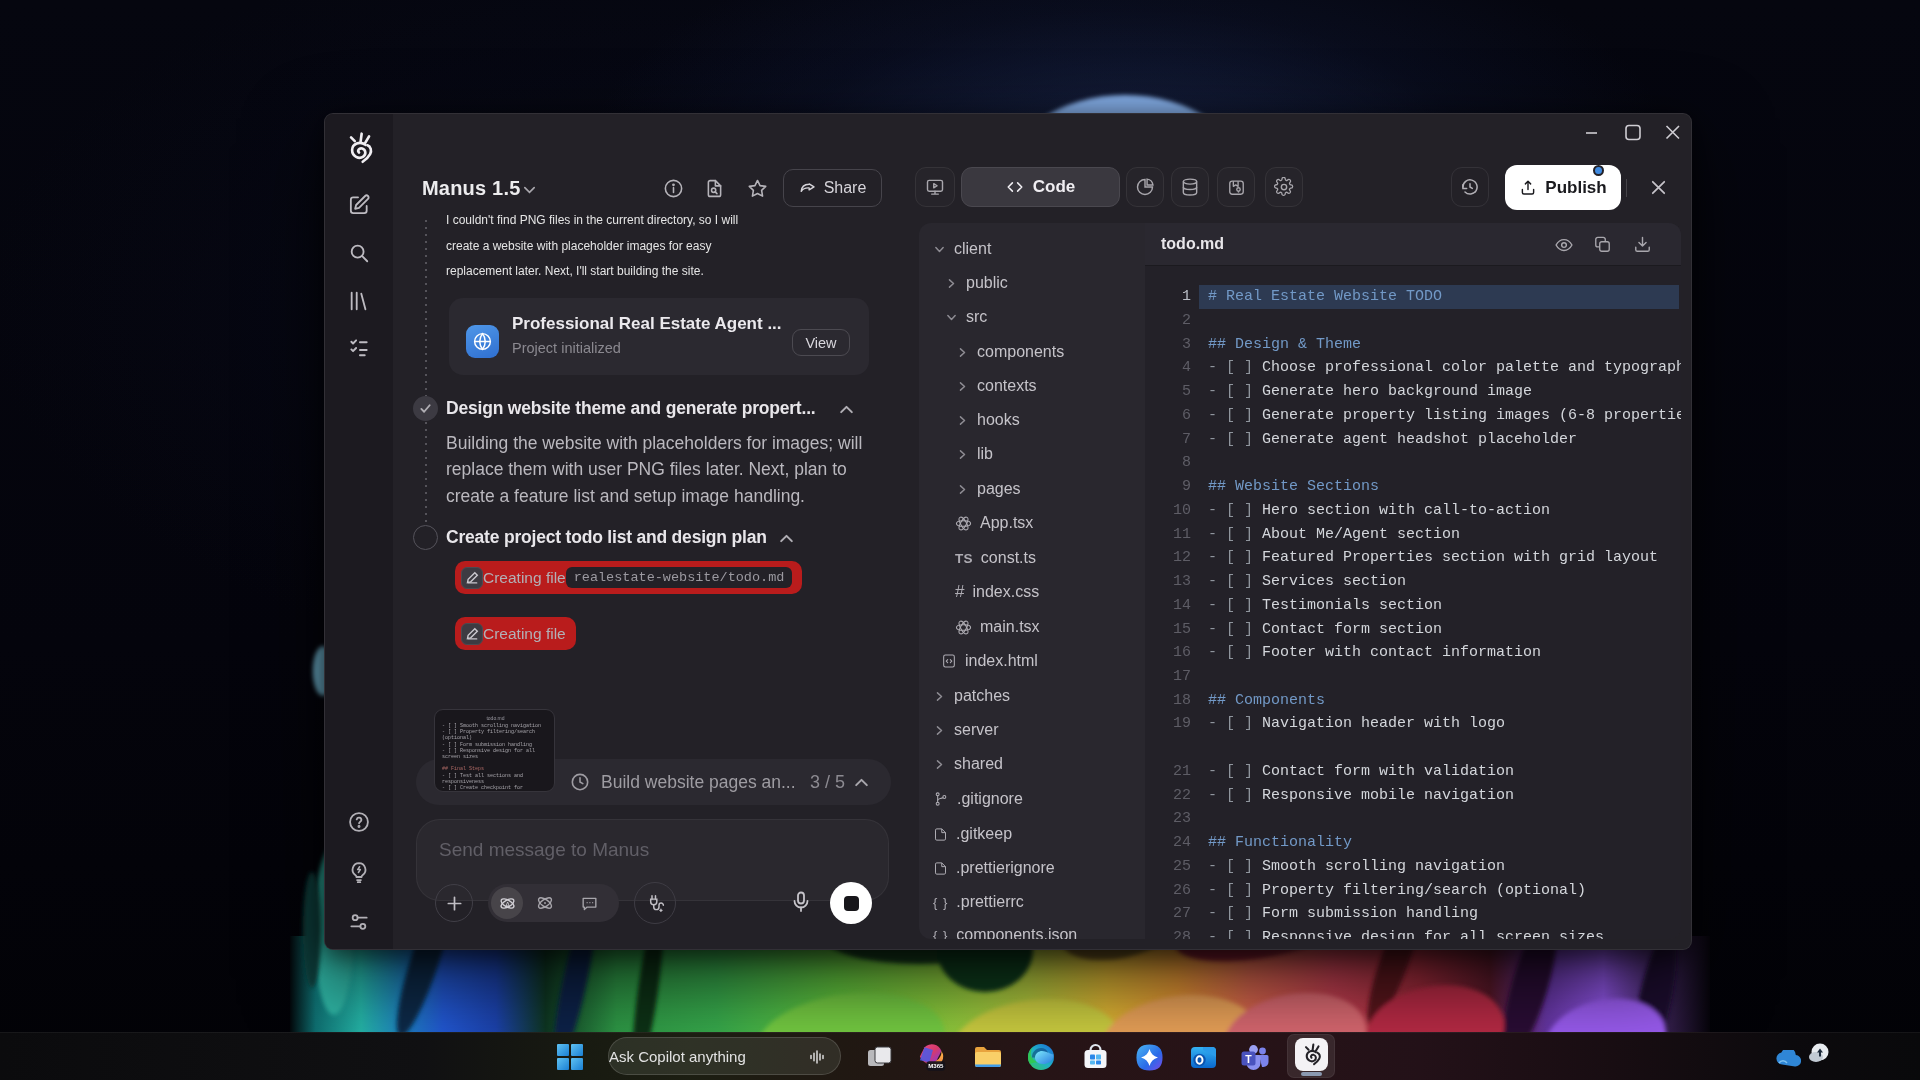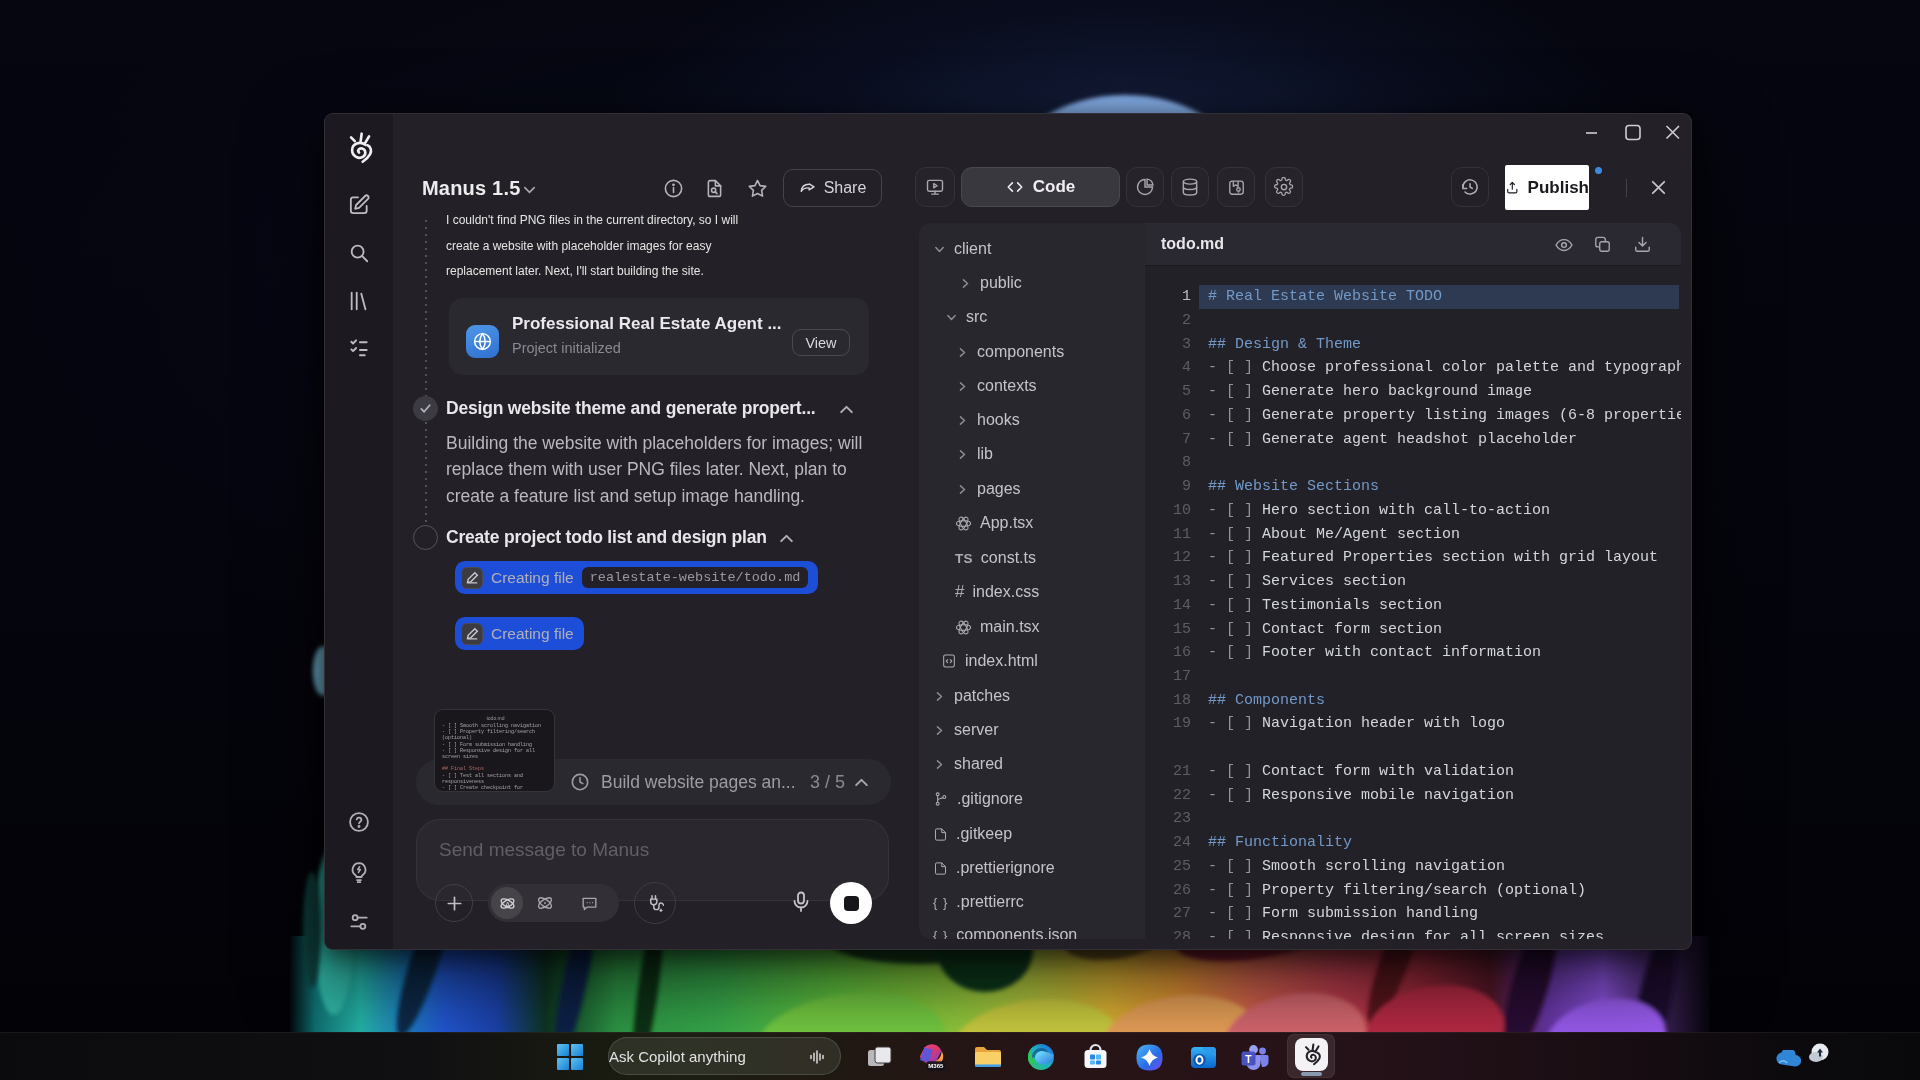--- a/index.html
+++ b/index.html
@@ -35,36 +35,36 @@
   .dots { position:absolute; left:100px; width:2px;
      background-image:repeating-linear-gradient(180deg, #55535a 0 2px, transparent 2px 7px); }
   #msg1 { position:absolute; left:121px; top:94px; font-size:12px; line-height:25.7px; color:#e5e5e5; }
   #sitecard { position:absolute; left:124px; top:184px; width:420px; height:77px; background:#2b2930; border-radius:14px; }
   #globe { position:absolute; left:17px; top:27px; width:33px; height:33px; border-radius:9px;
      background:linear-gradient(160deg,#4f97e8,#2f6fd0); display:flex; align-items:center; justify-content:center; }
   .step-title { position:absolute; font-size:17.5px; letter-spacing:-0.2px; font-weight:700; color:#e8e6ea; }
   .chev { position:absolute; color:#a8a6ac; }
   .stepcircle { position:absolute; left:88px; width:25px; height:25px; border-radius:50%; }
   .para { position:absolute; left:121px; font-size:17.5px; line-height:26.4px; color:#bab8be; }
-  .pill { position:absolute; left:130px; height:33px; background:#1d4ed8; border-radius:10px; display:flex; align-items:center; padding:0 10px 0 6px; gap:8px;}
+  .pill { position:absolute; left:130px; height:33px; background:#b91c1c; border-radius:10px; display:flex; align-items:center; padding:0 10px 0 6px; }
   .pill .fic { width:22px; height:22px; border-radius:6px; background:#3d3b42; border:1px solid #4c4a51; display:flex; align-items:center; justify-content:center; color:#cac8ce;}
   .pill .plab { font-size:15.5px; color:#b2b0b6; }
   .pill .mono { font-family:"Liberation Mono", monospace; font-size:13.5px; color:#9b99a0; background:#232127; border-radius:6px; padding:3px 8px;}
 
   #preview { position:absolute; left:109px; top:595px; width:121px; height:83px; background:#19171c; border:1px solid #36343b; border-radius:9px; overflow:hidden; z-index:3;}
   #buildbar { position:absolute; left:91px; top:645px; width:475px; height:46px; background:#2b2930; border-radius:23px; }
   #inputbox { position:absolute; left:91px; top:705px; width:473px; height:82px; background:#2a282e; border:1px solid rgba(255,255,255,.055); border-radius:24px; }
   .icbtn { position:absolute; border-radius:50%; display:flex; align-items:center; justify-content:center; color:#b4b2b8; }
 
   
   .topbtn { position:absolute; top:53px; height:40px; background:#26242a; border:1px solid #353338; border-radius:11px;
      display:flex; align-items:center; justify-content:center; color:#a9a7ad; }
   #codebtn { position:absolute; left:636px; top:53px; width:159px; height:40px; background:#3a383f; border:1px solid #4a484f; border-radius:11px;
      display:flex; align-items:center; justify-content:center; gap:9px; color:#f0eef2; font-size:17px; font-weight:700; }
-  #publish { position:absolute; left:1180px; top:51px; width:84px; height:45px; background:#fff; border-radius:2px;
+  #publish { position:absolute; left:1180px; top:51px; width:116px; height:45px; background:#fff; border-radius:12px;
      display:flex; align-items:center; justify-content:center; gap:8px; color:#1a1a1e; font-size:17px; font-weight:600;}
   #pubdot { position:absolute; left:1268px; top:51px; width:11px; height:11px; border-radius:50%; background:#3f8ae0; border:2px solid #232127;}
 
   
   #panel { position:absolute; left:594px; top:109px; width:762px; height:716px; background:#29272e; border-radius:12px; overflow:hidden; }
   #tree { position:absolute; left:0; top:0; width:226px; height:716px; font-size:16px; color:#c5c3c9; }
   .trow { position:absolute; height:28px; display:flex; align-items:center; gap:8px; }
   .tico { color:#aeacb3; display:flex; }
   #editor { position:absolute; left:226px; top:0; width:536px; height:716px; background:#232128; }
   #tabbar { position:absolute; left:0; top:0; width:536px; height:43px; background:#2a2830; border-bottom:1px solid rgba(0,0,0,.35);}
@@ -440,21 +440,21 @@
         </svg>
 
       <div id="panel">
         <div id="tree">
           <div class="trow" style="left:14px;top:12px">
               <svg width="13" height="13" viewBox="0 0 16 16" fill="none" stroke="#8e8c93" stroke-width="1.8" stroke-linecap="round" stroke-linejoin="round">
                 <path d="M3.5 5.5l4.5 5 4.5-5"></path>
               </svg>
               <span>client</span>
             </div>
-          <div class="trow" style="left:40px;top:46px">
+          <div class="trow" style="left:26px;top:46px">
               <svg width="13" height="13" viewBox="0 0 16 16" fill="none" stroke="#8e8c93" stroke-width="1.8" stroke-linecap="round" stroke-linejoin="round">
                 <path d="M5.5 3.5l5 4.5-5 4.5"></path>
               </svg>
               <span>public</span>
             </div>
           <div class="trow" style="left:26px;top:80px">
               <svg width="13" height="13" viewBox="0 0 16 16" fill="none" stroke="#8e8c93" stroke-width="1.8" stroke-linecap="round" stroke-linejoin="round">
                 <path d="M3.5 5.5l4.5 5 4.5-5"></path>
               </svg>
               <span>src</span>

